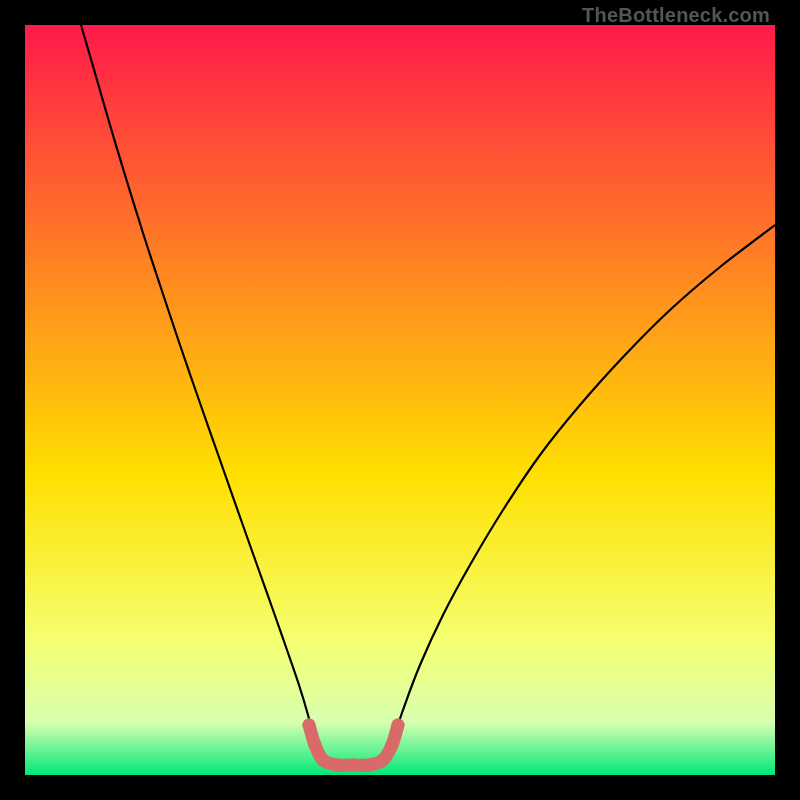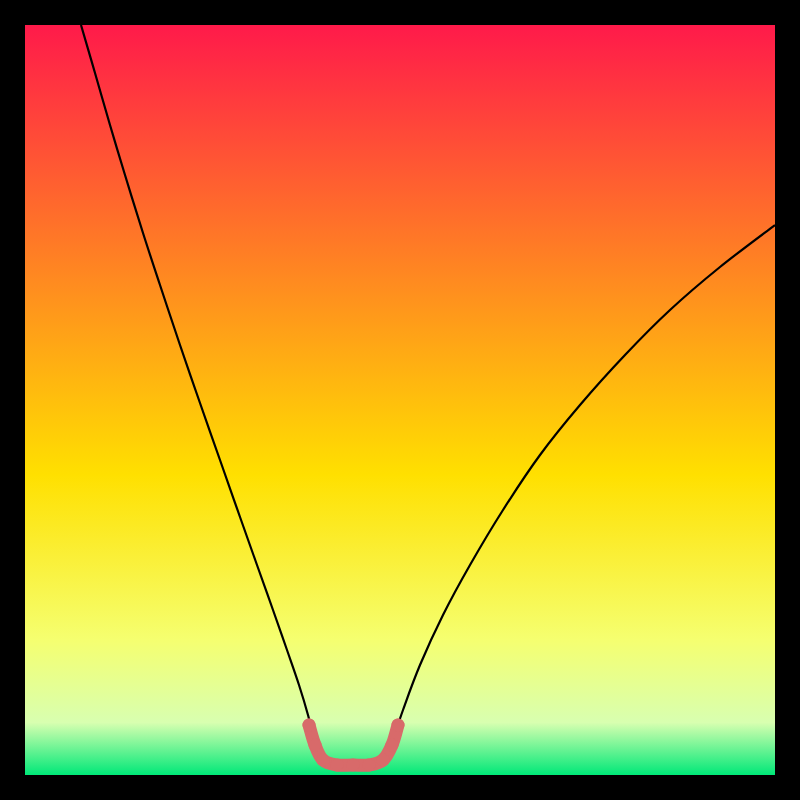--- a/index.html
+++ b/index.html
@@ -6,20 +6,21 @@
     body { width: 800px; height: 800px; background: #000; position: relative; font-family: Arial, sans-serif; }
     .outer-frame { position: absolute; top: 0; left: 0; width: 800px; height: 800px; background: #000; }
     .plot-area { position: absolute; top: 25px; left: 25px; width: 750px; height: 750px; overflow: hidden; }
     .label-url { position: absolute; top: 4px; right: 30px; color: #555; font-size: 20px; font-weight: bold; letter-spacing: 0.2px; }
     svg { display: block; }
   </style>
 </head>
 <body>
 
 <div class="outer-frame">
+  <div class="label-url">TheBottleneck.com</div>
   <div class="plot-area">
     <svg id="chart-svg" width="750" height="750" viewBox="0 0 750 750">
       <defs>
         <linearGradient id="bg-grad" x1="0" y1="0" x2="0" y2="1">
           <stop id="g0" offset="0%" stop-color="#ff1a4a"></stop>
           <stop id="g1" offset="34%" stop-color="#ff8a20"></stop>
           <stop id="g2" offset="60%" stop-color="#ffe000"></stop>
           <stop id="g3" offset="82%" stop-color="#f5ff70"></stop>
           <stop id="g35" offset="93%" stop-color="#d8ffb0"></stop>
           <stop id="g4" offset="100%" stop-color="#00e878"></stop>

